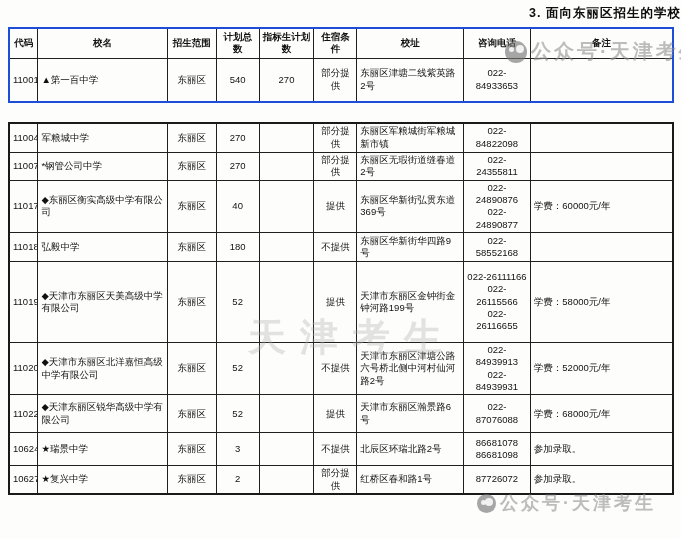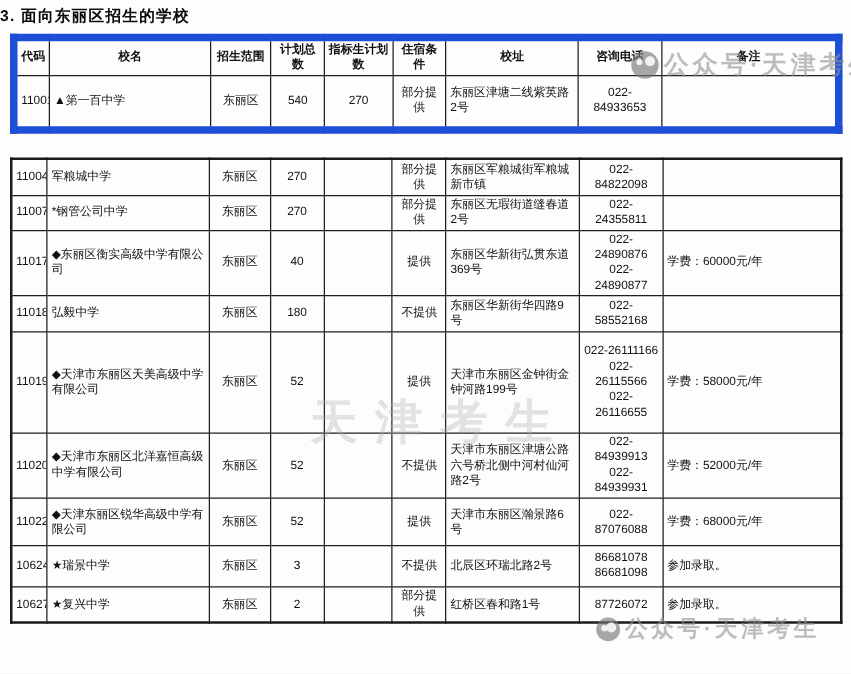--- a/index.html
+++ b/index.html
@@ -3,25 +3,25 @@
 <meta charset="utf-8">
 <style>
   * { margin:0; padding:0; box-sizing:border-box; }
   html,body { background:#e9e9e9; }
   body { font-family:"Liberation Sans","DejaVu Sans",sans-serif; color:#111; }
   .page {
     position:relative; width:681px; height:539px; margin:0 auto;
     background:#fdfdfc; overflow:hidden;
   }
   .doc-title {
-    text-align:left; font-weight:bold; font-size:12.5px;
+    text-align:right; font-weight:bold; font-size:12.5px;
     padding-top:5px; letter-spacing:1px; color:#0d0d0d;
   }
   table { border-collapse:collapse; table-layout:fixed; width:666px; margin-left:8px; }
-  .tbl-lead { margin-top:5px; border:6px solid #1d4ed8;padding-left:32px; }
+  .tbl-lead { margin-top:5px; border:2px solid #1d4ed8;padding-left:32px; }
   .tbl-main { margin-top:19px; border:2px solid #1a1a1a; }
   th, td {
     border:1.5px solid #1f1f1f; font-size:9.5px; padding:1px 3px;
     vertical-align:middle; overflow:hidden; line-height:1.3;
   }
   th { font-weight:bold; text-align:center; font-size:9.5px; }
   td { white-space:pre-line; }
   .center { text-align:center; }
   .left   { text-align:left; }
   .hdr-row { height:30px; }

